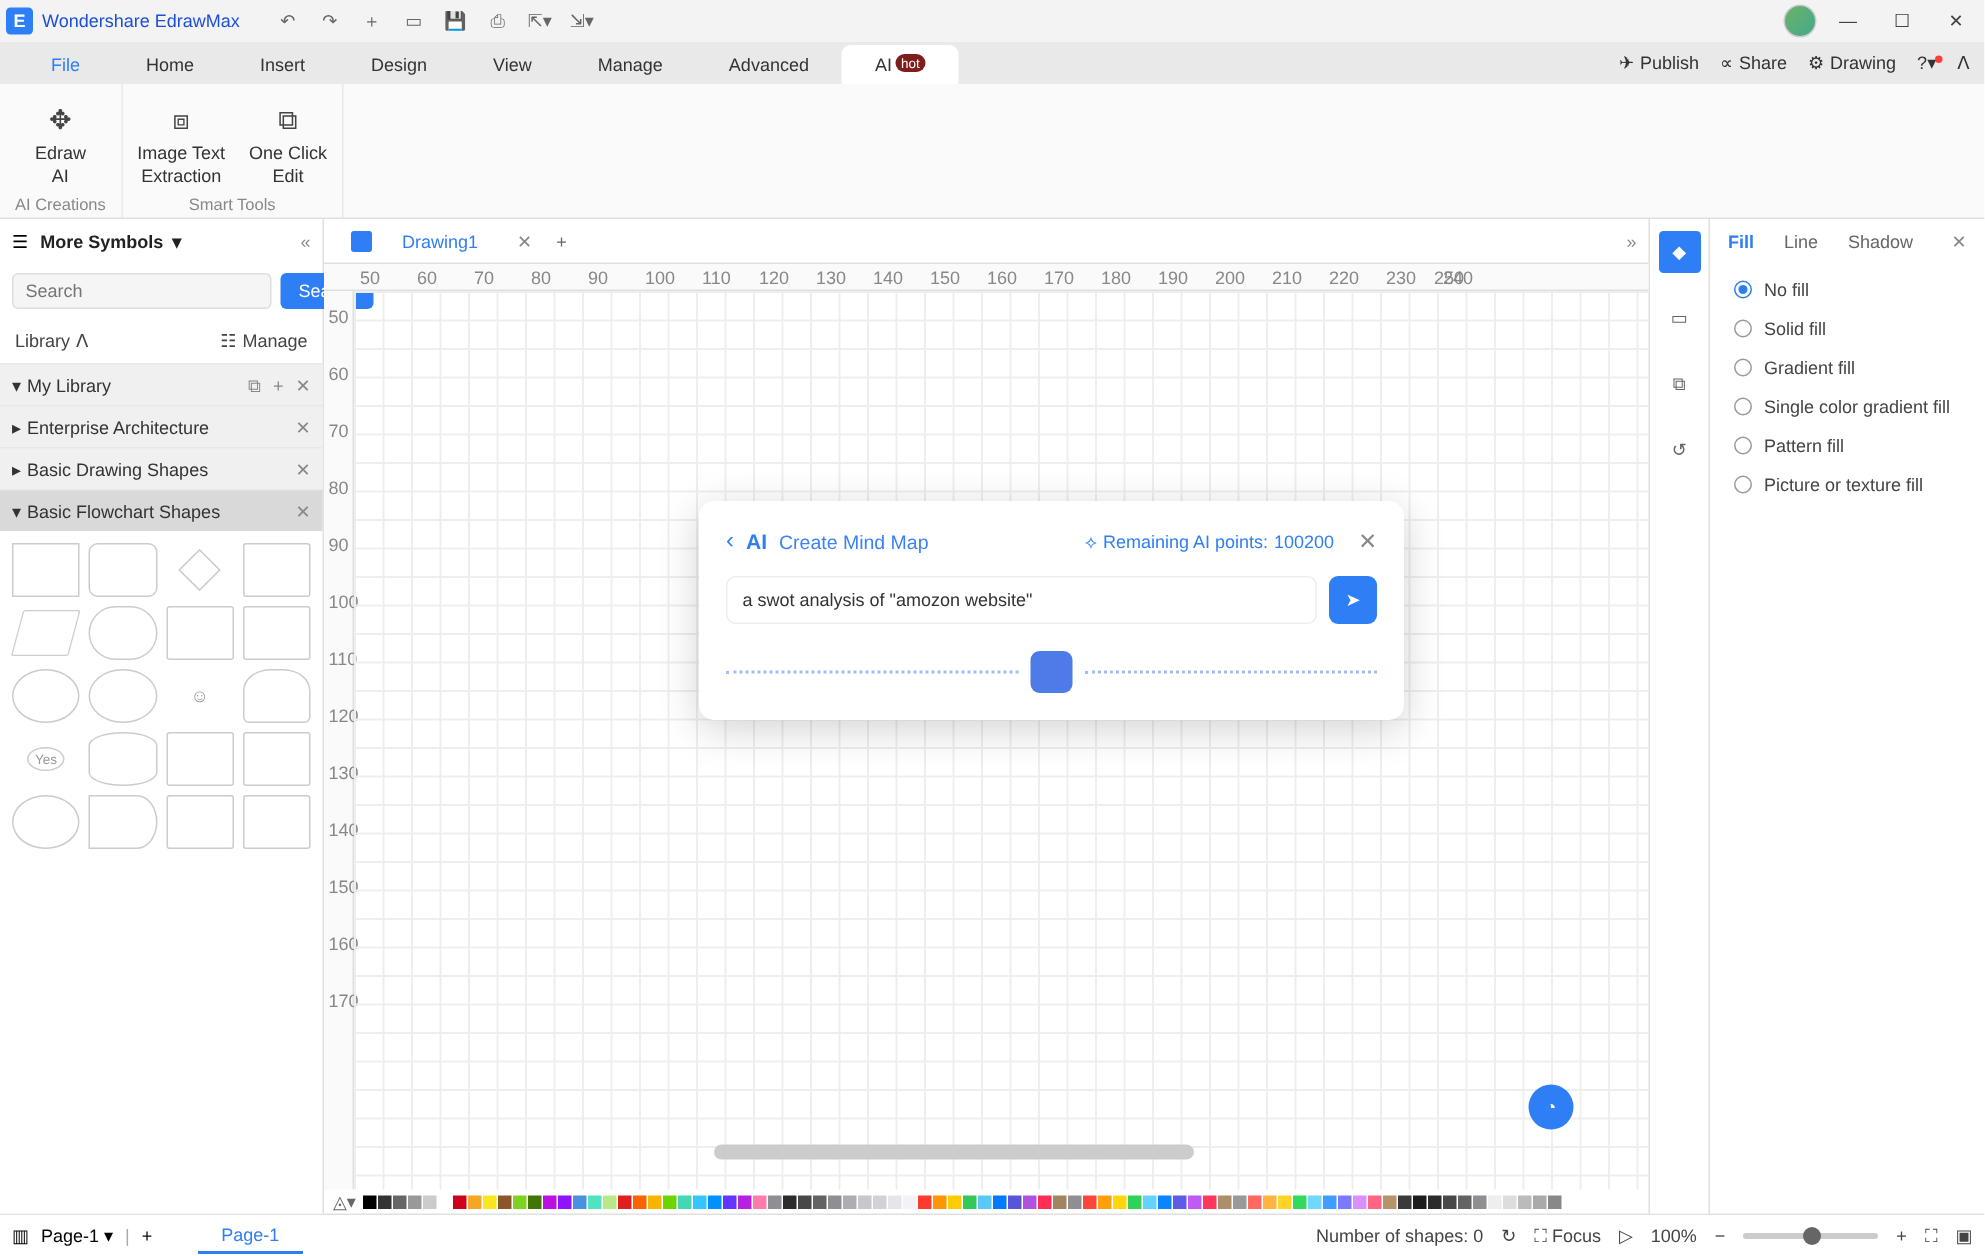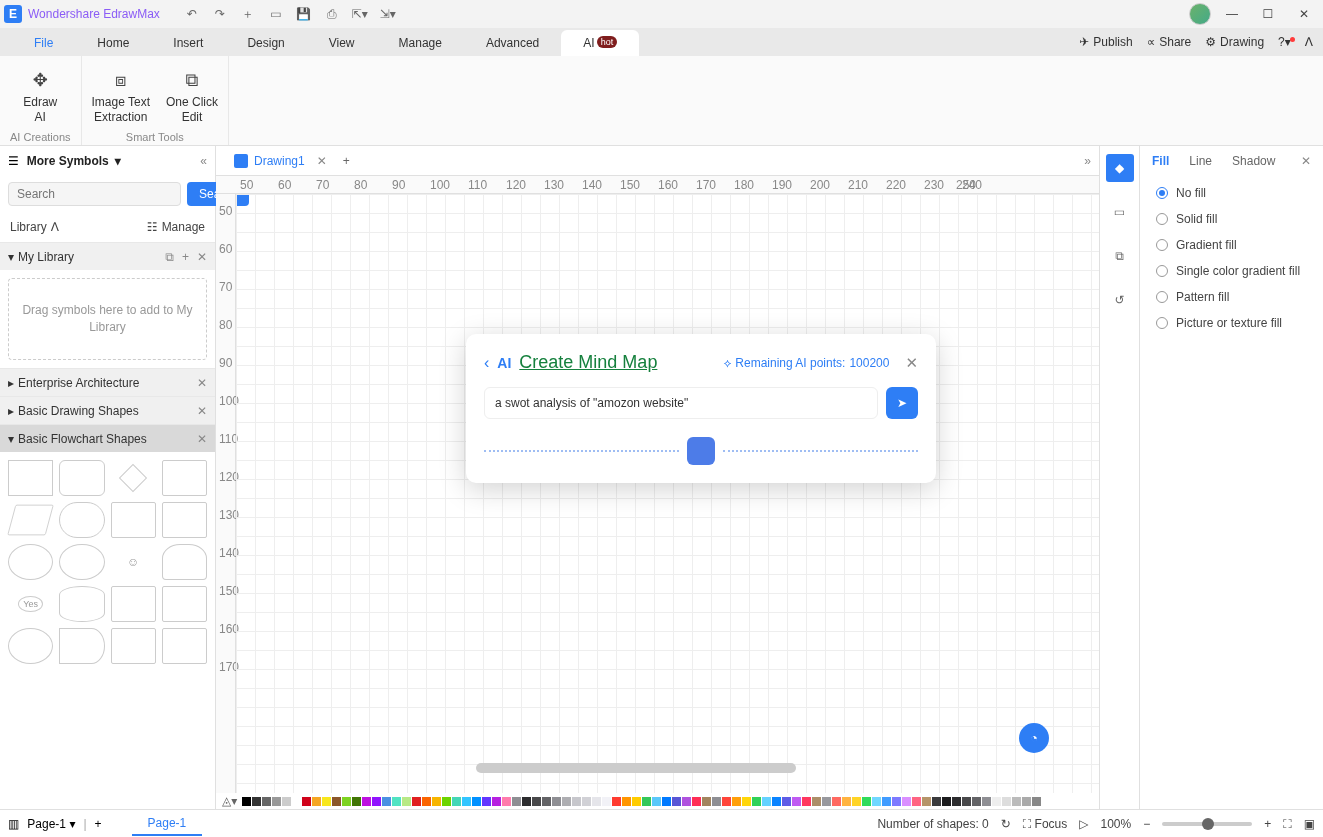--- a/index.html
+++ b/index.html
@@ -1,21 +1,21 @@
 <!DOCTYPE html>
 <html><head>
 <meta charset="utf-8">
 <style>
 * { margin:0; padding:0; box-sizing:border-box; font-family:"Segoe UI",Arial,sans-serif; font-size:12px; }
 body { width:1323px; height:837px; background:#fff; overflow:hidden; position:relative; }
 
 
 .titlebar { height:28px; background:#f3f3f3; display:flex; align-items:center; padding:0 4px; }
 .app-logo { width:18px; height:18px; background:#2e7ef5; border-radius:3px; margin-right:6px; display:flex; align-items:center; justify-content:center; color:#fff; font-weight:bold; }
-.app-title { color:#8b5cf6; flex:0 0 auto; }
+.app-title { color:#1d4ed8; flex:0 0 auto; }
 .tb-icons { display:flex; gap:12px; margin-left:24px; color:#666; flex:1; }
 .tb-icons span { cursor:default; width:16px; height:16px; display:flex; align-items:center; justify-content:center; }
 .win-controls { display:flex; align-items:center; gap:6px; }
 .avatar { width:22px; height:22px; background:linear-gradient(135deg,#6bb26b,#4a8); border-radius:50%; border:1px solid #ccc; }
 .win-btn { width:30px; height:24px; display:flex; align-items:center; justify-content:center; color:#444; }
 
 
 .menubar { height:28px; background:#e9e9e9; display:flex; align-items:flex-end; padding-left:12px; justify-content:space-between; }
 .menu-left { display:flex; gap:0; }
 .menu-tab { padding:6px 22px; color:#333; cursor:default; }
@@ -56,41 +56,41 @@
 .shapes-grid { display:grid; grid-template-columns:repeat(4,1fr); gap:6px; padding:8px; }
 .shape-cell { height:36px; border:1px solid #ccc; border-radius:2px; display:flex; align-items:center; justify-content:center; color:#999; }
 .shape-rect { border-radius:0; }
 .shape-rrect { border-radius:6px; }
 .shape-ellipse { border-radius:50%; }
 .shape-noborder { border:none; }
 
 
 .canvas-wrap { flex:1; display:flex; flex-direction:column; position:relative; }
 .doctabs { height:30px; display:flex; align-items:center; padding:0 8px; gap:6px; border-bottom:1px solid #e0e0e0; }
-.doctab { display:flex; align-items:flex-end; gap:6px; padding:4px 10px; color:#2e7ef5; }
+.doctab { display:flex; align-items:flex-end; gap:20px; padding:4px 10px; color:#2e7ef5; }
 .doctab .doc-ico { width:14px; height:14px; background:#2e7ef5; border-radius:2px; }
 .doctab .close { color:#888; margin-left:6px; }
 .doctabs .expand { margin-left:auto; color:#888; }
 .ruler-h { height:18px; background:#fafafa; border-bottom:1px solid #e0e0e0; position:relative; overflow:hidden; font-size:9px; color:#888; }
 .ruler-h span { position:absolute; top:2px; }
 .canvas-body { flex:1; display:flex; position:relative; }
 .ruler-v { width:20px; background:#fafafa; border-right:1px solid #e0e0e0; position:relative; font-size:9px; color:#888; }
 .ruler-v span { position:absolute; left:3px; }
 .canvas { flex:1; background-image:linear-gradient(#eee 1px,transparent 1px),linear-gradient(90deg,#eee 1px,transparent 1px); background-size:19px 19px; position:relative; }
 .color-palette { height:16px; display:flex; align-items:center; padding:0 6px; gap:1px; }
 .color-palette .swatch { width:9px; height:9px; }
 .canvas-scroll { position:absolute; bottom:20px; left:240px; width:320px; height:10px; background:#ccc; border-radius:5px; }
 .fab { position:absolute; bottom:40px; right:50px; width:30px; height:30px; background:#2e7ef5; border-radius:50%; color:#fff; display:flex; align-items:center; justify-content:center; }
 
 
 .ai-dialog { position:absolute; top:140px; left:230px; width:470px; background:#fff; border-radius:10px; box-shadow:0 6px 28px rgba(0,0,0,.18); padding:18px; }
 .ai-dialog-hdr { display:flex; align-items:center; gap:8px; }
 .ai-back { color:#2e7ef5; font-size:16px; }
 .ai-logo { color:#2e7ef5; font-weight:bold; font-size:14px; }
-.ai-title { color:#15803d; font-size:18px;text-decoration:underline; }
+.ai-title { color:#3b82f6; font-size:13px; }
 .ai-points { margin-left:auto; color:#2e7ef5; display:flex; align-items:center; gap:4px; }
 .ai-close { color:#888; margin-left:8px; font-size:15px; }
 .ai-input-row { margin-top:14px; display:flex; gap:8px; }
 .ai-input { flex:1; border:1px solid #eee; border-radius:6px; padding:8px 10px; color:#333; }
 .ai-send { width:32px; height:32px; background:#2e7ef5; border-radius:6px; color:#fff; display:flex; align-items:center; justify-content:center; }
 .ai-divider { margin-top:18px; display:flex; align-items:center; justify-content:center; gap:0; }
 .ai-divider .dotline { flex:1; border-top:2px dotted #9fbdf3; }
 .ai-robot { width:28px; height:28px; background:#4d7ce8; border-radius:6px; margin:0 8px; }
 
 
@@ -221,21 +221,20 @@
         </div>
     </div>
     <div class="accordion-hdr">
       ▾ <span>My Library</span>
       <div class="hdr-extras">
           <span>⧉</span>
           <span>+</span>
           <span>✕</span>
         </div>
     </div>
-    <div class="mylib-body">Drag symbols here to add to My Library</div>
     <div class="accordion-hdr">▸ <span>Enterprise Architecture</span><span class="close-x">✕</span></div>
     <div class="accordion-hdr">▸ <span>Basic Drawing Shapes</span><span class="close-x">✕</span></div>
     <div class="accordion-hdr active">▾ <span>Basic Flowchart Shapes</span><span class="close-x">✕</span></div>
     <div class="shapes-grid">
       <div class="shape-cell shape-rect"></div>
       <div class="shape-cell shape-rrect"></div>
       <div class="shape-cell shape-noborder">
           <div style="width:20px;height:20px;border:1px solid #ccc;transform:rotate(45deg)"></div>
         </div>
       <div class="shape-cell"></div>

